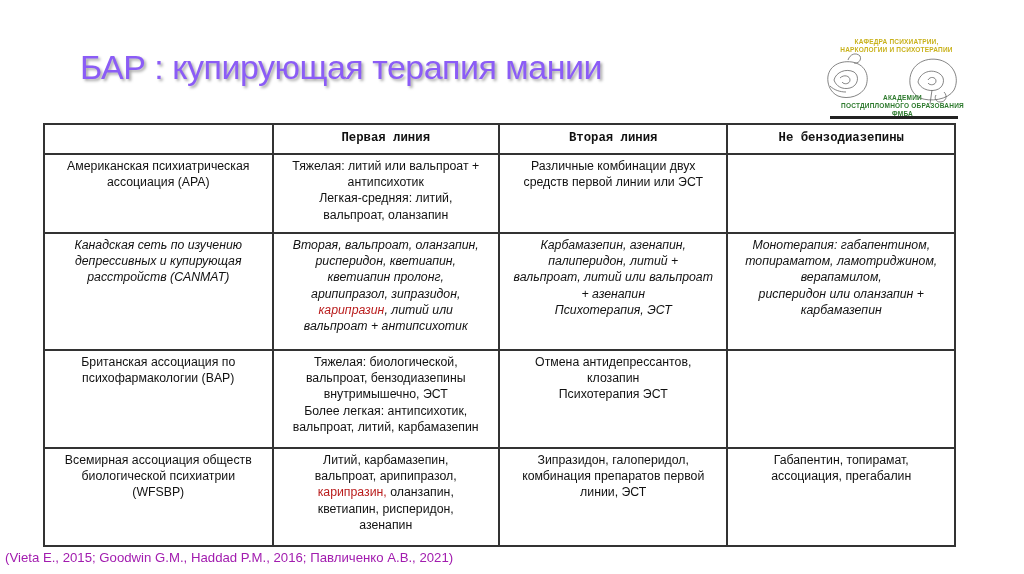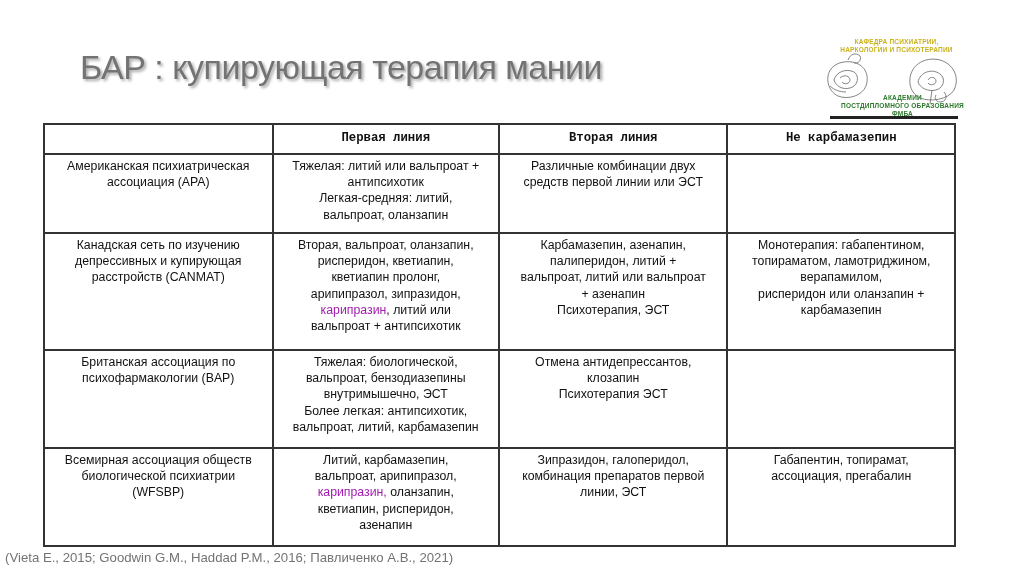--- a/index.html
+++ b/index.html
@@ -2,21 +2,21 @@
 <html><head>
 <meta charset="utf-8">
 <style>
   html, body { margin: 0; padding: 0; }
   body {
     width: 1024px; height: 574px; background: #ffffff; position: relative; overflow: hidden;
     font-family: "Liberation Sans", "DejaVu Sans", sans-serif; color: #000;
   }
   .title {
     position: absolute; left: 80px; top: 48px;
-    font-size: 34px; letter-spacing: -0.5px; color: #737373;
+    font-size: 34px; letter-spacing: -0.5px; color: #8b5cf6;
     text-shadow: 2px 2px 3px rgba(0,0,0,0.35);
     white-space: nowrap;
   }
   .logo {
     position: absolute; left: 820px; top: 30px; width: 145px; height: 90px;
   }
   .logo .caption1 {
     position: absolute; left: 14px; top: 8px; width: 125px; text-align: center;
     font-size: 6.5px; font-weight: bold; color: #c9b21c; line-height: 8px; letter-spacing: 0.2px;
   }
@@ -31,27 +31,27 @@
     width: 913px;
   }
   table.grid td, table.grid th {
     border: 2px solid #333; text-align: center; vertical-align: top;
     font-size: 12.3px; line-height: 16.2px; padding: 3px 4px 2px 4px; color: #111;
     font-weight: normal;
   }
   table.grid th { font-weight: bold; height: 25px; vertical-align: middle; padding-top: 1px; font-family: Liberation Mono, monospace; }
   .c1 { width: 221px; } .c2 { width: 219px; } .c3 { width: 221px; } .c4 { width: 220px; }
   .r1 td { height: 72px; }
-  .r2 td { height: 110px; }
+  .r2 td { height: 110px; font-style: italic; }
   .r3 td { height: 91px; }
   .r4 td { height: 91px; }
-  .red { color: #a21caf; }
+  .red { color: #b91c1c; }
   .line { display: block; }
   .footnote {
-    position: absolute; left: 5px; top: 550px; font-size: 13.2px; color: #737373; white-space: nowrap;
+    position: absolute; left: 5px; top: 550px; font-size: 13.2px; color: #a21caf; white-space: nowrap;
   }
 </style>
 </head>
 <body>
 
 <div class="title">БАР : купирующая терапия мании</div>
 
 <div class="logo">
   <svg width="145" height="90" viewBox="0 0 145 90">
     <g fill="none" stroke="#666" stroke-width="0.8">
@@ -81,21 +81,21 @@
     <col class="c1">
       <col class="c2">
       <col class="c3">
       <col class="c4">
   </colgroup>
   <thead>
     <tr>
       <th></th>
       <th>Первая линия</th>
       <th>Вторая линия</th>
-      <th>Не карбамазепин</th>
+      <th>Не бензодиазепины</th>
     </tr>
   </thead>
   <tbody>
 
     <tr class="r1">
       <td>
         <span class="line">Американская психиатрическая</span>
         <span class="line">ассоциация (APA)</span>
       </td>
       <td>

